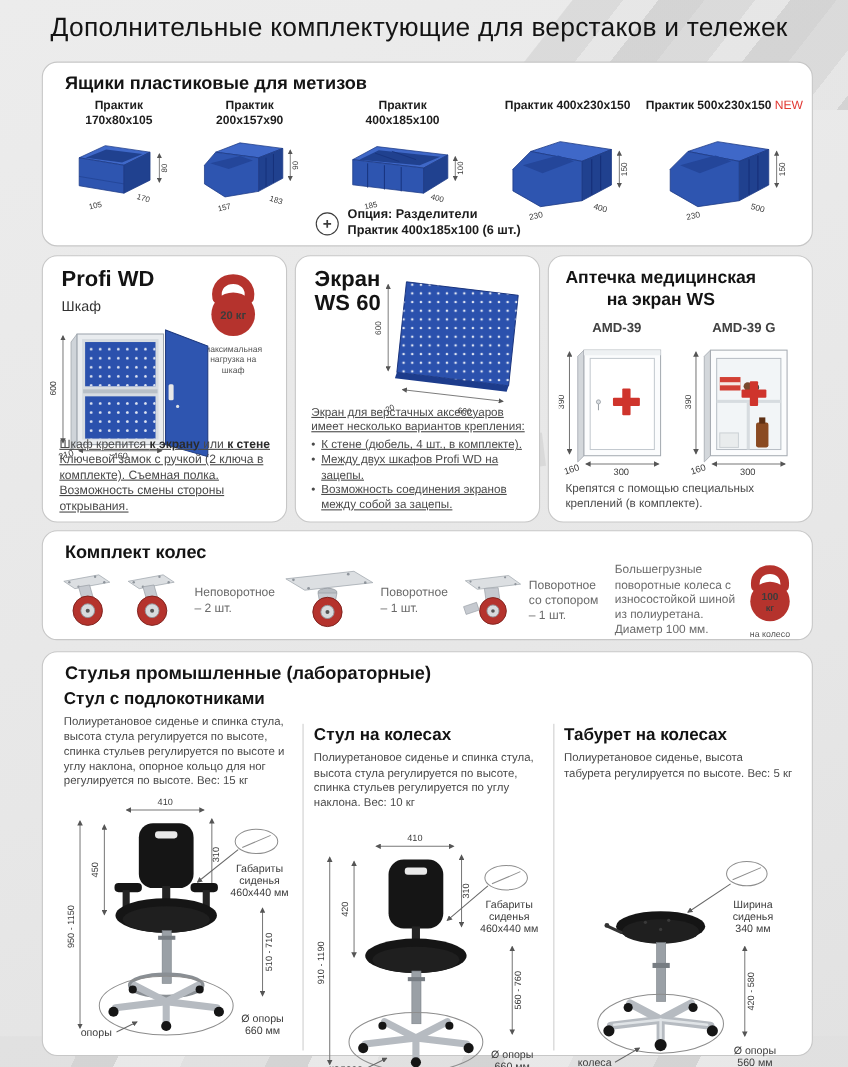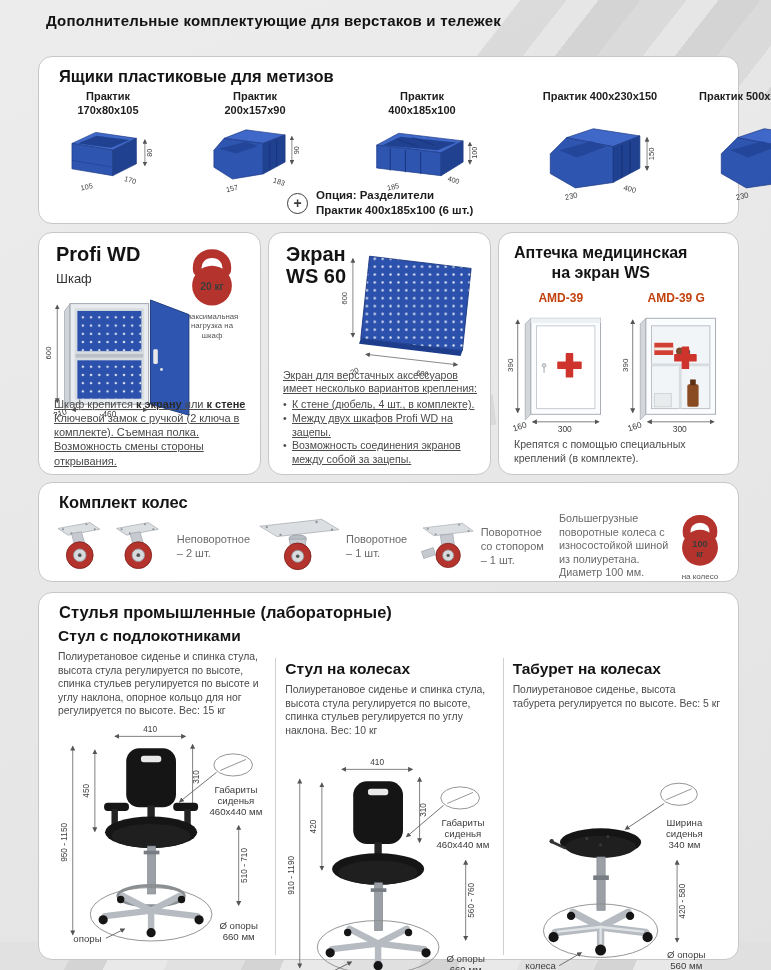--- a/index.html
+++ b/index.html
@@ -5,27 +5,27 @@
   html,body{margin:0;padding:0;background:#dcdcdc;}
   .page{position:relative;width:771px;height:970px;background:linear-gradient(160deg,#ececec 0%,#e7e7e7 60%,#e2e2e2 100%);
         overflow:hidden;font-family:"Liberation Sans",sans-serif;color:#1a1a1a;}
   
   .deco-tr{position:absolute;top:-50px;right:-70px;width:340px;height:150px;transform:skewX(-38deg);
            background:repeating-linear-gradient(90deg,#d2d2d2 0 46px,#e4e4e4 46px 78px,#c8c8c8 78px 120px);opacity:.65;}
   .deco-bottom{position:absolute;bottom:0;left:0;right:0;height:28px;
            background:repeating-linear-gradient(115deg,#e0e0e0 0 70px,#d0d0d0 70px 105px,#eaeaea 105px 160px);opacity:.8;}
   .watermark{position:absolute;font-weight:800;font-size:44px;letter-spacing:8px;color:rgba(140,140,140,.16);
            transform:rotate(-7deg);white-space:nowrap;pointer-events:none;}
-  h1.page-title{position:absolute;left:46px;top:12px;margin:0;font-size:15px;font-weight:700;color:#141414;letter-spacing:.2px;}
+  h1.page-title{position:absolute;left:46px;top:12px;margin:0;font-size:24px;font-weight:400;color:#141414;letter-spacing:.2px;}
   .panel{position:absolute;background:#fff;border:1px solid #c7c7c7;border-radius:14px;box-sizing:border-box;padding-left:28px;}
   .sec-h{position:absolute;left:20px;top:10px;margin:0;font-size:16.5px;font-weight:800;color:#141414;}
 
   
   #panel-bins{left:38px;top:56px;width:701px;height:168px;}
-  .bins-row{position:absolute;left:10px;right:6px;top:33px;display:flex;gap:28px;}
+  .bins-row{position:absolute;left:10px;right:6px;top:33px;display:flex;}
   .bin-col{flex:0 0 auto;text-align:center;}
   .bin-name{height:28px;font-size:11px;font-weight:800;color:#1d1d1d;line-height:1.25;}
   .bin-name .nm2{display:block;font-weight:800;}
   .new-badge{color:#e23833;font-weight:400;text-align:right;}
   .option-row{position:absolute;left:248px;bottom:5px;display:flex;gap:8px;align-items:center;}
   .plus-circle{width:19px;height:19px;border:1.7px solid #3c3c3c;border-radius:50%;display:flex;align-items:center;
                justify-content:center;font-size:14px;font-weight:700;color:#3c3c3c;line-height:1;}
   .option-text{font-size:11.5px;font-weight:800;color:#1c1c1c;line-height:1.3;text-align:left;}
 
   
@@ -37,21 +37,21 @@
   .kb-block{position:absolute;text-align:center;}
   .kb-cap{font-size:7.8px;color:#555;line-height:1.2;margin-top:1px;}
   .desc{position:absolute;font-size:11px;color:#4a4a4a;line-height:1.3;text-decoration:underline;}
   .desc b{color:#2b2b2b;}
   .bullets{margin:2px 0 0 0;padding:0;list-style:none;}
   .bullets li{padding-left:9px;position:relative;}
   .bullets li::before{content:"•";position:absolute;left:0;top:0;color:#4a4a4a;}
   .mk-title{position:absolute;left:15px;top:10px;margin:0;font-size:16px;font-weight:800;line-height:1.25;color:#131313;text-align:center;}
   .mk-row{position:absolute;left:4px;right:4px;top:58px;display:flex;}
   .mk-col{flex:1 1 0;text-align:center;}
-  .mk-name{font-size:12px;font-weight:800;color:#c2410c;margin-bottom:2px;}
+  .mk-name{font-size:12px;font-weight:800;color:#404040;margin-bottom:2px;}
   .mk-cap{position:absolute;left:15px;right:8px;bottom:8px;font-size:10.6px;color:#4a4a4a;line-height:1.3;}
 
   
   #panel-wheels{left:38px;top:482px;width:701px;height:100px;}
   .wheels-row{position:absolute;left:14px;right:8px;top:32px;bottom:4px;display:flex;align-items:center;}
   .w-label{font-size:11px;color:#6a6a6a;line-height:1.3;}
   .w-desc{font-size:10.8px;color:#6a6a6a;line-height:1.25;width:122px;}
 
   
   #panel-chairs{left:38px;top:592px;width:701px;height:368px;}

